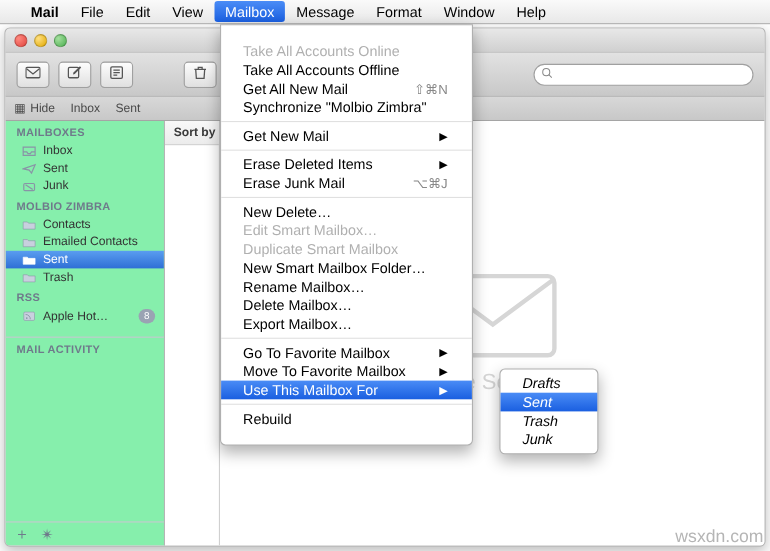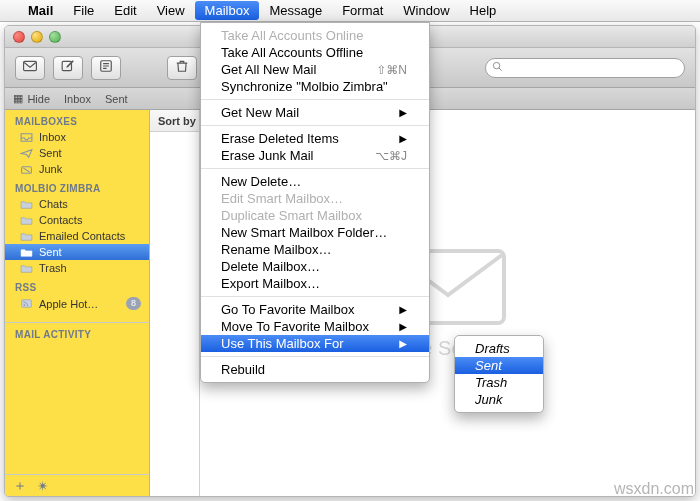--- a/index.html
+++ b/index.html
@@ -82,21 +82,21 @@
     display: flex; align-items: center;
     padding: 0 8px; gap: 14px;
     font-size: 11px; color: #4a4a4a;
   }
   .favbar .hide { display: flex; align-items: center; gap: 4px; }
 
   .body { display: flex; flex: 1; min-height: 0; }
 
   .sidebar {
     width: 145px;
-    background: #fde047;
+    background: #86efac;
     border-right: 1px solid #b5b5b5;
     display: flex; flex-direction: column;
     font-size: 11px;
     overflow: hidden;
   }
   .sb-section {
     padding: 6px 10px 2px 10px;
     font-size: 10px; font-weight: bold;
     color: #6f7a8b; letter-spacing: 0.3px;
   }
@@ -154,21 +154,21 @@
   .preview .msg { font-size: 20px; font-weight: 500; }
 
   
   .menu {
     position: absolute;
     background: #fff;
     border: 1px solid #b0b0b0;
     border-radius: 0 0 5px 5px;
     box-shadow: 0 6px 14px rgba(0,0,0,0.3);
     font-size: 13px;
-    padding: 4px 0;
+    padding: 15px 0;
     z-index: 50;
   }
   .menu-item {
     padding: 1px 22px 1px 20px;
     color: #000;
     display: flex; align-items: center;
     white-space: nowrap;
     position: relative;
   }
   .menu-item.disabled { color: #b0b0b0; }
@@ -315,28 +315,20 @@
         <span class="label">Junk</span>
       </div>
 
       <div class="sb-section">MOLBIO ZIMBRA</div>
       <div class="sb-item">
         <span class="icn">
             <svg viewBox="0 0 24 18">
               <path d="M2 4 L9 4 L11 6 L22 6 L22 16 L2 16 Z" fill="#c8d0de" stroke="#8994a6" stroke-width="1"></path>
             </svg>
           </span>
-        <span class="label">Chats</span>
-      </div>
-      <div class="sb-item">
-        <span class="icn">
-            <svg viewBox="0 0 24 18">
-              <path d="M2 4 L9 4 L11 6 L22 6 L22 16 L2 16 Z" fill="#c8d0de" stroke="#8994a6" stroke-width="1"></path>
-            </svg>
-          </span>
         <span class="label">Contacts</span>
       </div>
       <div class="sb-item">
         <span class="icn">
             <svg viewBox="0 0 24 18">
               <path d="M2 4 L9 4 L11 6 L22 6 L22 16 L2 16 Z" fill="#c8d0de" stroke="#8994a6" stroke-width="1"></path>
             </svg>
           </span>
         <span class="label">Emailed Contacts</span>
       </div>

